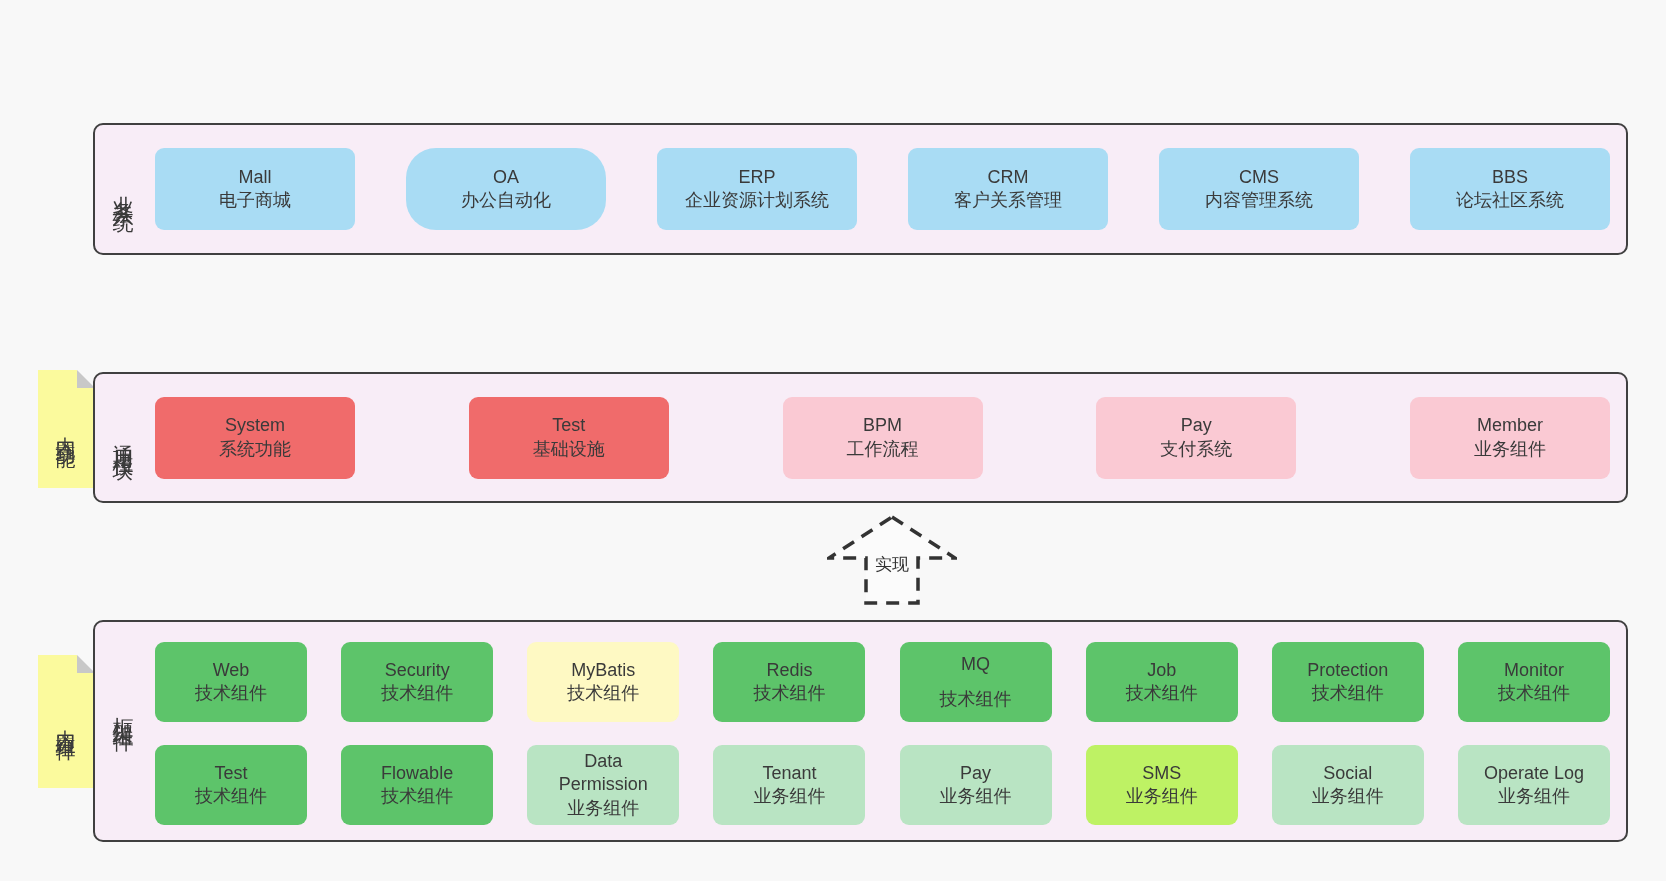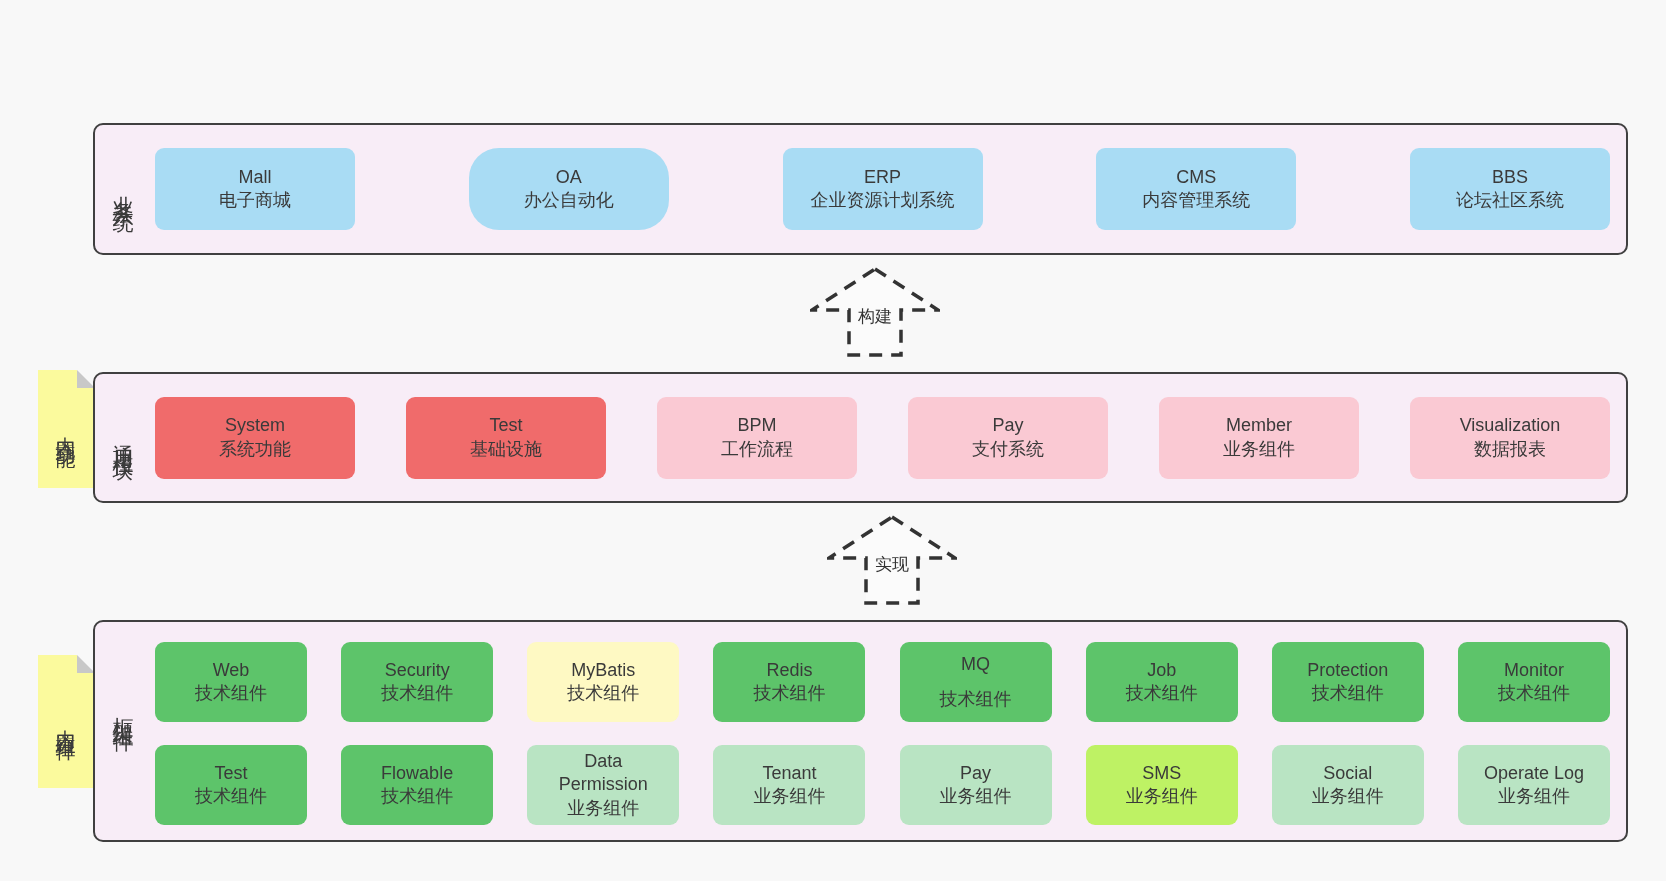--- a/index.html
+++ b/index.html
@@ -78,36 +78,34 @@
         </div>
         <div class="box w200" style="background: rgb(169, 220, 244); border-radius: 30px;">
           <div class="box-line1">OA</div>
           <div class="box-line2">办公自动化</div>
         </div>
         <div class="box w200" style="background: rgb(169, 220, 244);">
           <div class="box-line1">ERP</div>
           <div class="box-line2">企业资源计划系统</div>
         </div>
         <div class="box w200" style="background: rgb(169, 220, 244);">
+          <div class="box-line1">CRM</div>
+          <div class="box-line2">客户关系管理</div>
+        </div>
+        <div class="box w200" style="background: rgb(169, 220, 244);">
           <div class="box-line1">CMS</div>
           <div class="box-line2">内容管理系统</div>
         </div>
         <div class="box w200" style="background: rgb(169, 220, 244);">
           <div class="box-line1">BBS</div>
           <div class="box-line2">论坛社区系统</div>
         </div>
       </div>
   </div>
 
-  <div class="arrow" id="arrow-build">
-    <svg viewBox="0 0 130 92">
-      <path d="M65 3 L128 44 L91 44 L91 89 L39 89 L39 44 L2 44 Z" fill="#fbfbfb" stroke="#333333" stroke-width="3.5" stroke-dasharray="13 9"></path>
-    </svg>
-    <span class="arrow-label">构建</span>
-  </div>
 
   <div class="layer" id="layer-modules">
     <div class="layer-label-wrap">
       <span class="layer-label">通用模块</span>
     </div>
     <div class="boxes-row row-full">
         <div class="box w200" style="background: rgb(240, 107, 107);">
           <div class="box-line1">System</div>
           <div class="box-line2">系统功能</div>
         </div>
@@ -120,24 +118,20 @@
           <div class="box-line2">工作流程</div>
         </div>
         <div class="box w200" style="background: rgb(250, 201, 211);">
           <div class="box-line1">Pay</div>
           <div class="box-line2">支付系统</div>
         </div>
         <div class="box w200" style="background: rgb(250, 201, 211);">
           <div class="box-line1">Member</div>
           <div class="box-line2">业务组件</div>
         </div>
-        <div class="box w200" style="background: rgb(250, 201, 211);">
-          <div class="box-line1">Visualization</div>
-          <div class="box-line2">数据报表</div>
-        </div>
       </div>
   </div>
 
   <div class="arrow" id="arrow-implement">
     <svg viewBox="0 0 130 92">
       <path d="M65 3 L128 44 L91 44 L91 89 L39 89 L39 44 L2 44 Z" fill="#fbfbfb" stroke="#333333" stroke-width="3.5" stroke-dasharray="13 9"></path>
     </svg>
     <span class="arrow-label">实现</span>
   </div>
 

